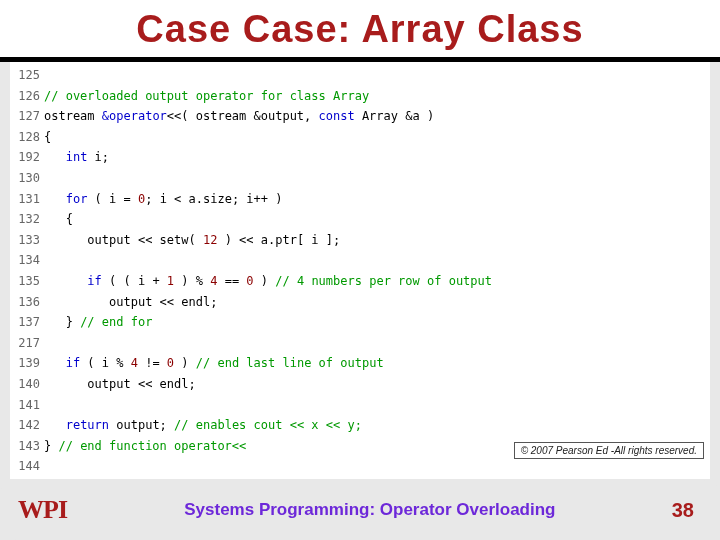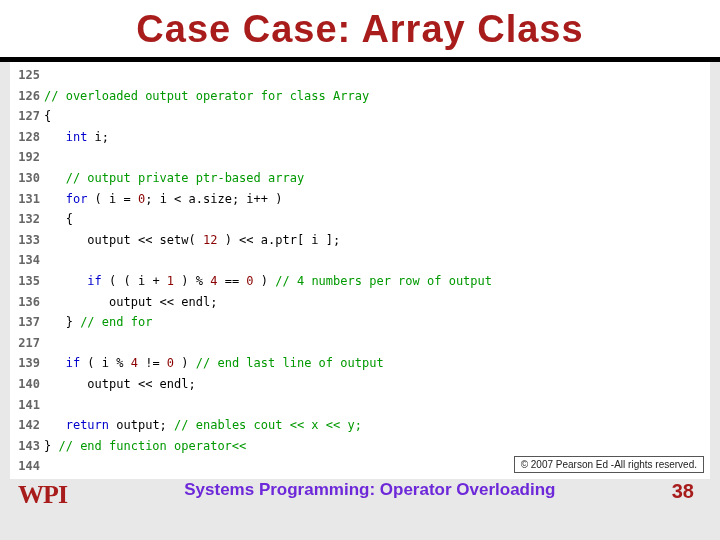--- a/index.html
+++ b/index.html
@@ -34,51 +34,52 @@
     font-family: "Lucida Console", Monaco, monospace;
     font-size: 12px;
     line-height: 20.6px;
     display: flex;
     padding-top: 3px;
   }
   .gutter {
     width: 34px;
     text-align: right;
     color: #666;
-    font-weight: bold;
+    font-weight: normal;
     padding-right: 4px;
     background: #fff;
   }
   .gutter div { height: 20.6px; }
   .lines { flex: 1; }
   .lines div { height: 20.6px; white-space: pre; }
   .kw { color: #0000cc; }
   .cm { color: #009900; }
   .num { color: #8b0000; }
   .id { color: #000; }
   .copyright {
     position: absolute;
     right: 6px;
-    bottom: 6px;
+    bottom: 20px;
     font-family: Arial, sans-serif;
     font-size: 10px;
     background: #fff;
     border: 1px solid #555;
     padding: 2px 6px;
     color: #222;
+    font-style: italic;
   }
   .footer {
     position: absolute;
     bottom: 0;
     left: 0;
     width: 720px;
     height: 60px;
     background: #e8e8e8;
     display: flex;
-    align-items: flex-start;
+    align-items: center;
     border-radius: 16px;
   }
   .logo {
     font-family: Georgia, serif;
     font-weight: bold;
     font-size: 26px;
     color: #a81c1c;
     margin-left: 18px;
     width: 90px;
     letter-spacing: -1px;
@@ -127,24 +128,24 @@
         <div>139</div>
         <div>140</div>
         <div>141</div>
         <div>142</div>
         <div>143</div>
         <div>144</div>
       </div>
     <div class="lines" id="lines">
         <div>&nbsp;</div>
         <div><span class="cm">// overloaded output operator for class Array</span></div>
+        <div><span class="id">ostream </span><span class="kw">&amp;</span><span class="kw">operator</span><span class="id">&lt;&lt;( ostream &amp;output, </span><span class="kw">const</span><span class="id"> Array &amp;a )</span></div>
         <div><span class="id">{</span></div>
         <div><span class="id">   </span><span class="kw">int</span><span class="id"> i;</span></div>
         <div>&nbsp;</div>
-        <div><span class="id">   </span><span class="cm">// output private ptr-based array</span></div>
         <div><span class="id">   </span><span class="kw">for</span><span class="id"> ( i = </span><span class="num">0</span><span class="id">; i &lt; a.size; i++ )</span></div>
         <div><span class="id">   {</span></div>
         <div><span class="id">      output &lt;&lt; setw( </span><span class="num">12</span><span class="id"> ) &lt;&lt; a.ptr[ i ];</span></div>
         <div>&nbsp;</div>
         <div><span class="id">      </span><span class="kw">if</span><span class="id"> ( ( i + </span><span class="num">1</span><span class="id"> ) % </span><span class="num">4</span><span class="id"> == </span><span class="num">0</span><span class="id"> ) </span><span class="cm">// 4 numbers per row of output</span></div>
         <div><span class="id">         output &lt;&lt; endl;</span></div>
         <div><span class="id">   } </span><span class="cm">// end for</span></div>
         <div>&nbsp;</div>
         <div><span class="id">   </span><span class="kw">if</span><span class="id"> ( i % </span><span class="num">4</span><span class="id"> != </span><span class="num">0</span><span class="id"> ) </span><span class="cm">// end last line of output</span></div>
         <div><span class="id">      output &lt;&lt; endl;</span></div>

